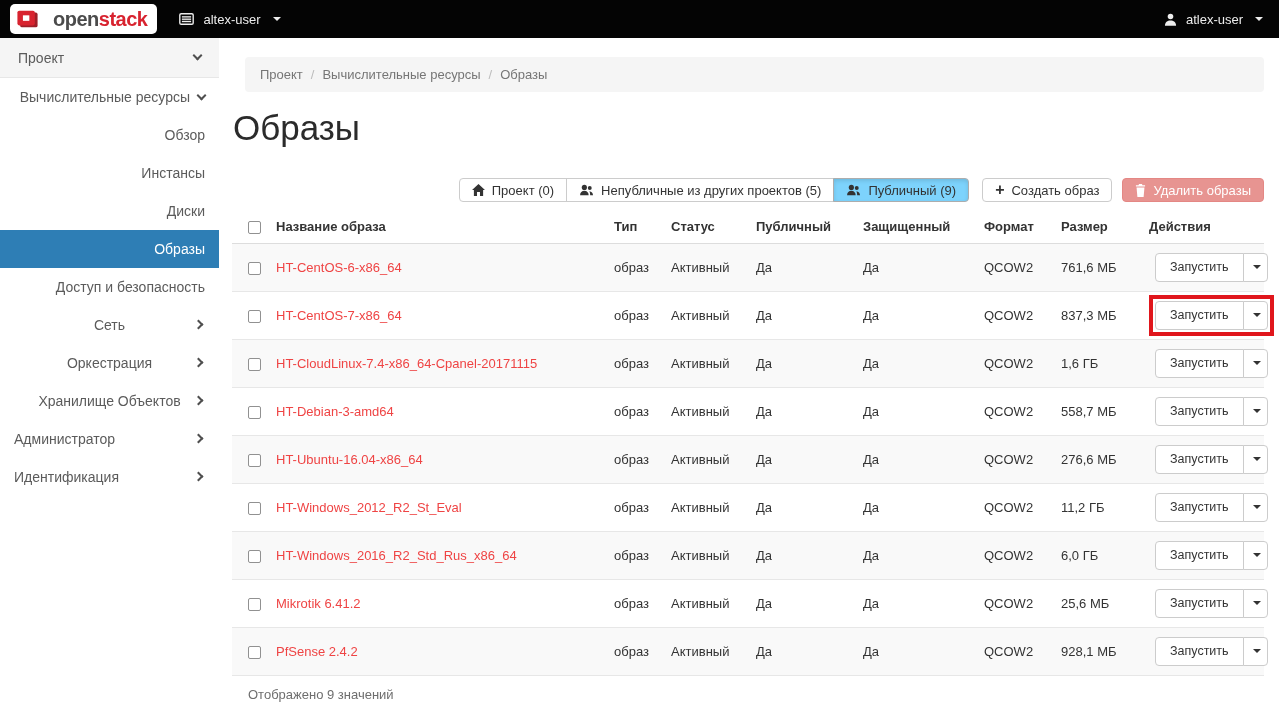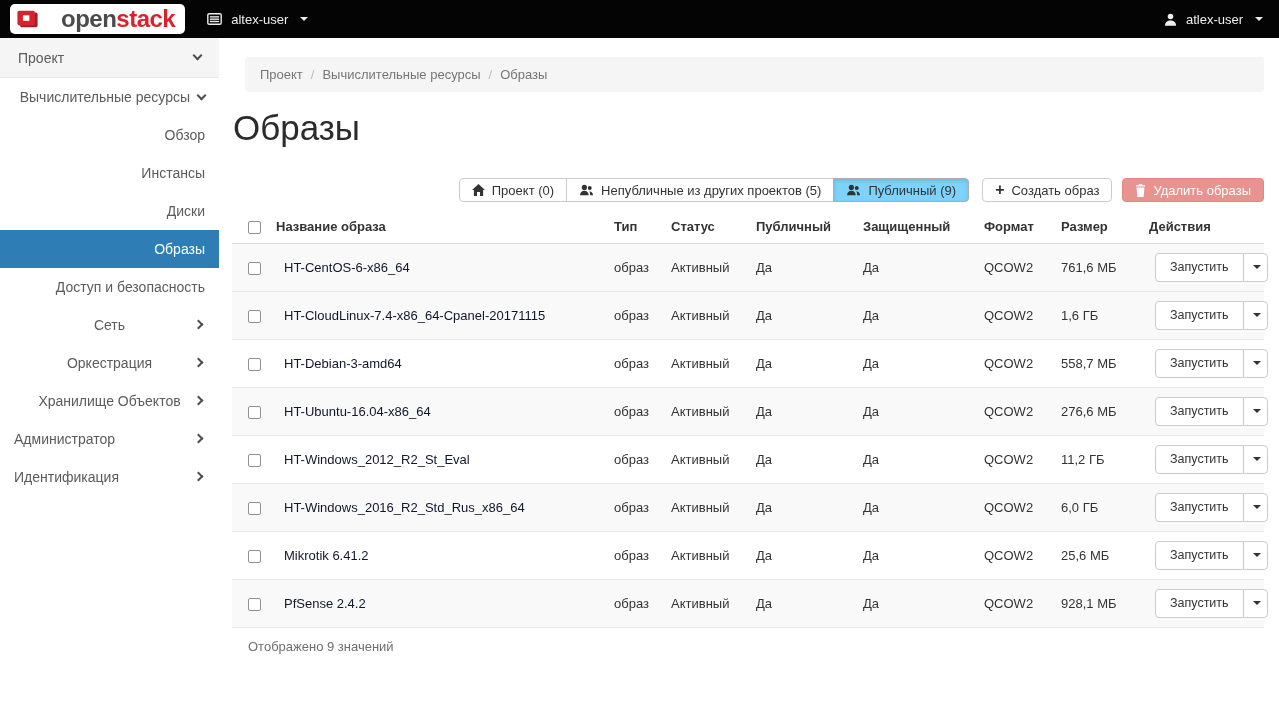--- a/index.html
+++ b/index.html
@@ -12,21 +12,21 @@
 
   
   .navbar {
     position:absolute; top:0; left:0; right:0; height:38px;
     background:#040404; display:flex; align-items:center; color:#ededed;
   }
   .logo-box {
     background:#fff; border-radius:5px; height:30px; margin-left:10px;
     display:flex; align-items:center; padding:0 10px 0 6px;
   }
-  .logo-text { font-size:24px; font-weight:bold; letter-spacing:-0.5px; color:#4b4b4b; margin-left:22px; }
+  .logo-text { font-size:20px; font-weight:bold; letter-spacing:-0.5px; color:#4b4b4b; margin-left:14px; }
   .logo-text .stack { color:#d8232f; }
   .nav-menu { display:flex; align-items:center; gap:9px; margin-left:22px; cursor:pointer; }
   .user-menu { margin-left:auto; margin-right:16px; }
   .caret { display:inline-block; width:0; height:0; border-left:4px solid transparent;
            border-right:4px solid transparent; border-top:4px solid currentColor; margin-left:3px; }
 
   
   .sidebar { position:absolute; top:38px; left:0; bottom:0; width:219px; background:#fff;
              font-size:14px; color:#5b5b5b; }
   .side-head { height:40px; background:#f5f5f5; border-bottom:1px solid #e7e7e7;
@@ -70,21 +70,21 @@
   .table-wrap { margin-top:8px; }
   table { border-collapse:collapse; table-layout:fixed; width:1032px; }
   col.c-check{width:44px} col.c-name{width:338px} col.c-type{width:57px} col.c-status{width:85px}
   col.c-public{width:107px} col.c-prot{width:121px} col.c-format{width:77px}
   col.c-size{width:88px} col.c-act{width:115px}
   th { font-weight:bold; text-align:left; height:33px; vertical-align:middle;
        border-bottom:1px solid #ddd; color:#333; }
   td { height:48px; vertical-align:middle; border-bottom:1px solid #e7e7e7; }
   tr.striped td { background:#f9f9f9; }
   .cell-check { padding-left:16px; }
-  a.img-link { color:#0f172a; text-decoration:none; cursor:pointer;margin-left:8px; }
+  a.img-link { color:#ef4444; text-decoration:none; cursor:pointer; }
   .checkbox { width:13px; height:13px; border:1px solid #919191; border-radius:2px;
               background:#fff; display:inline-block; vertical-align:middle; cursor:pointer; }
   td.actions { text-align:right; padding-right:2px; }
   .hl { display:inline-flex; border:4px solid transparent; padding:2px; }
   .hl.on { border-color:#e0161c; }
   .btn-launch { height:29px; display:inline-flex; align-items:center; padding:0 14px;
                 background:#fff; border:1px solid #ccc; border-radius:4px 0 0 4px;
                 font-size:12.5px; font-family:inherit; color:#333; cursor:pointer; }
   .btn-caret { width:25px; height:29px; display:inline-flex; align-items:center; justify-content:center;
                background:#fff; border:1px solid #ccc; border-radius:0 4px 4px 0; margin-left:-1px;
@@ -269,20 +269,38 @@
     <td>761,6 МБ</td>
     <td class="actions">
       <span class="hl">
         <button class="btn-launch">Запустить</button>
         <button class="btn-caret">
           <span class="caret"></span>
         </button>
       </span>
     </td>
   </tr>
+          <tr>
+    <td class="cell-check"><span class="checkbox"></span></td>
+    <td><a class="img-link">HT-CentOS-7-x86_64</a></td>
+    <td>образ</td>
+    <td>Активный</td>
+    <td>Да</td>
+    <td>Да</td>
+    <td>QCOW2</td>
+    <td>837,3 МБ</td>
+    <td class="actions">
+      <span class="hl on">
+        <button class="btn-launch">Запустить</button>
+        <button class="btn-caret">
+          <span class="caret"></span>
+        </button>
+      </span>
+    </td>
+  </tr>
           <tr class="striped">
     <td class="cell-check"><span class="checkbox"></span></td>
     <td><a class="img-link">HT-CloudLinux-7.4-x86_64-Cpanel-20171115</a></td>
     <td>образ</td>
     <td>Активный</td>
     <td>Да</td>
     <td>Да</td>
     <td>QCOW2</td>
     <td>1,6 ГБ</td>
     <td class="actions">

